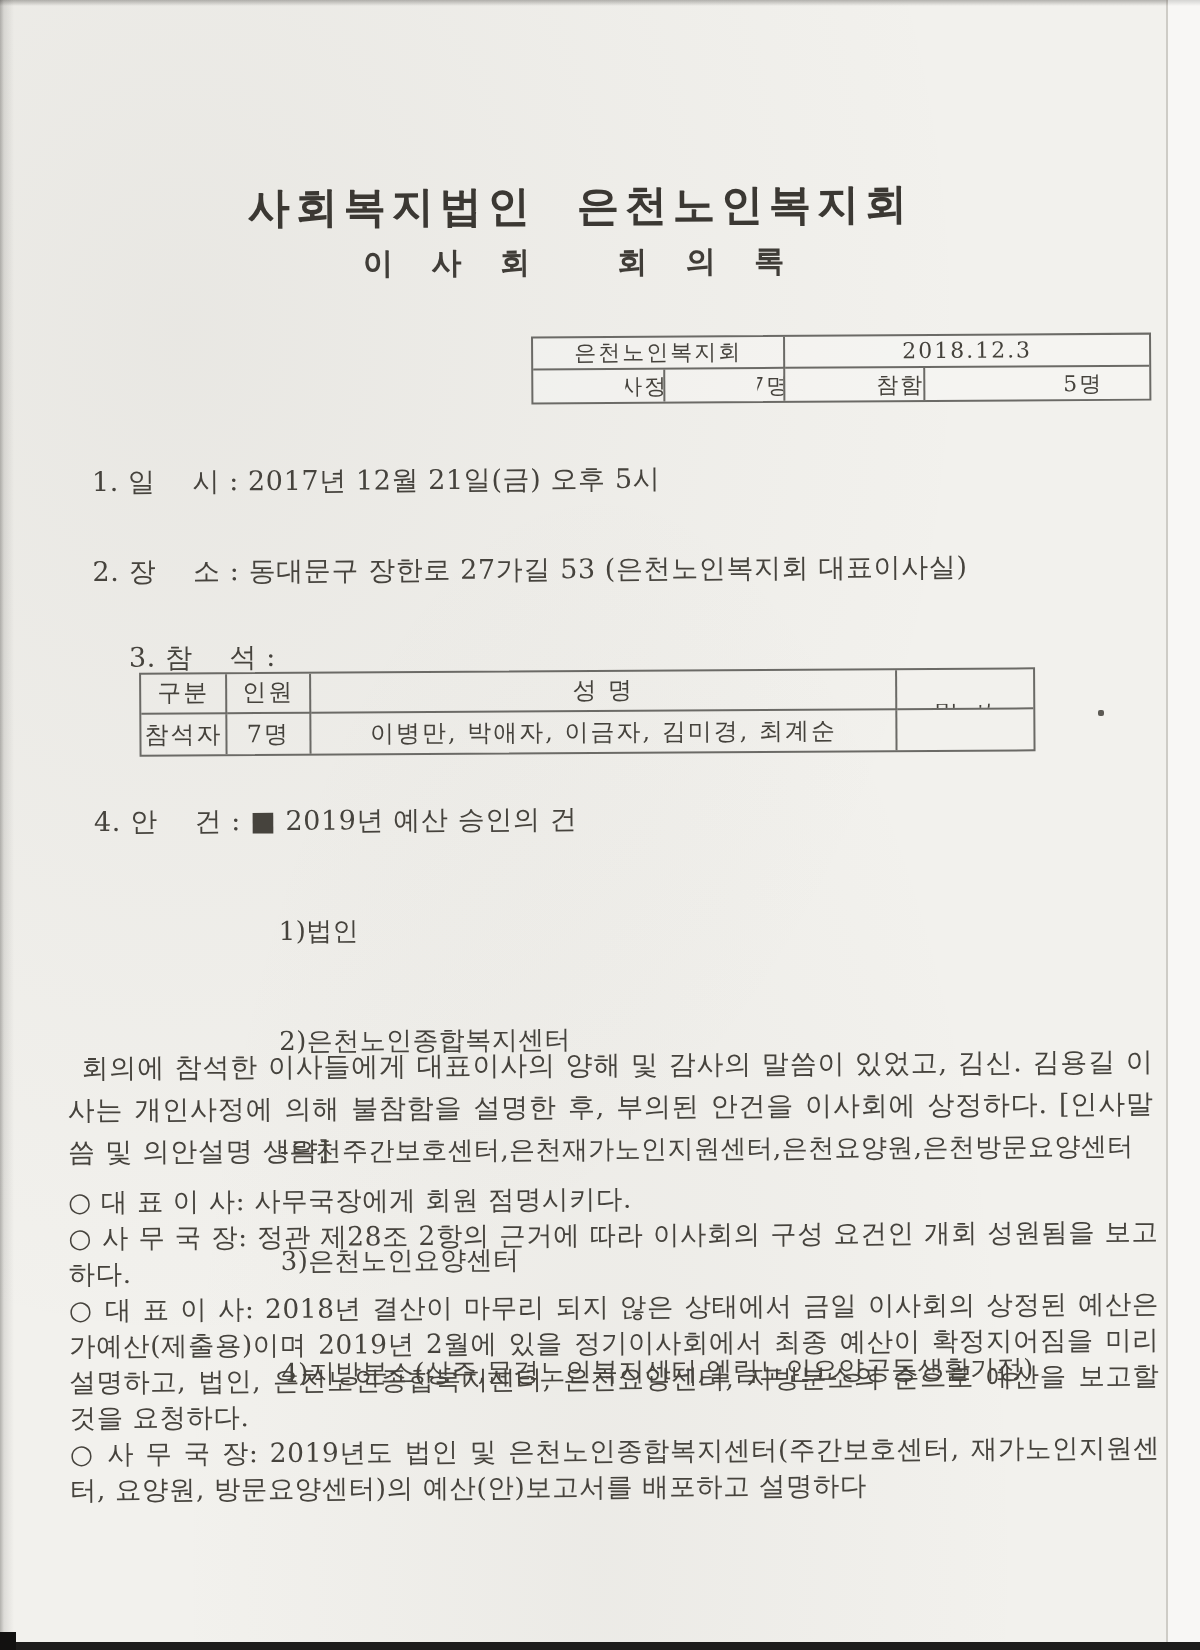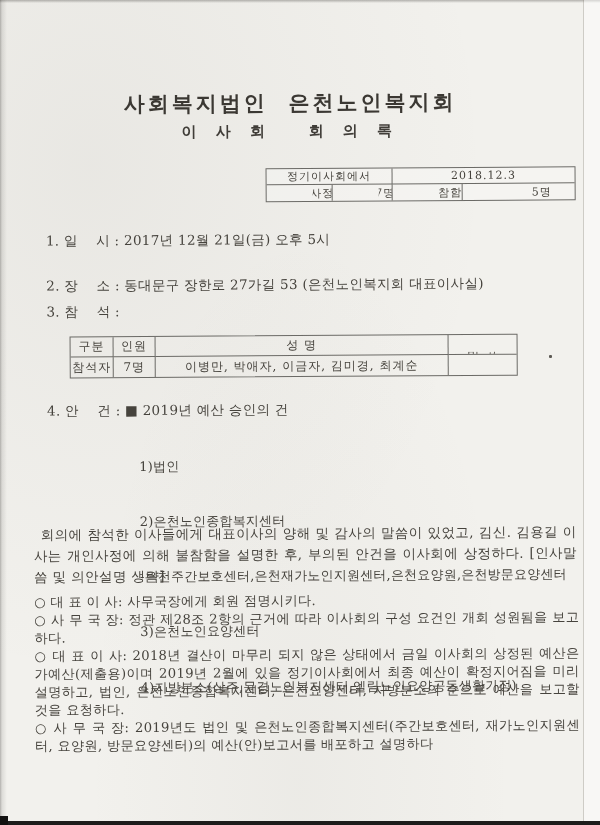--- a/index.html
+++ b/index.html
@@ -79,21 +79,21 @@
   .info-table .cell.last-col { border-right: none; }
   .info-table .cell.last-row { border-bottom: none; margin-left: 46px; }
 
   .body-line {
     position: absolute; left: 47px;
     font-size: 13.5px; letter-spacing: 0.3px;
     white-space: pre; color: #46433d;
   }
   .line-datetime   { top: 231px; }
   .line-location   { top: 276px; }
-  .line-attendance { top: 302px; }
+  .line-attendance { top: 319px; margin-left: 18px; }
   .line-agenda     { top: 401px; }
 
   
   .att-table {
     position: absolute; left: 70px; top: 335px;
     display: grid;
     grid-template-columns: 43px 42px 293px 68px;
     grid-auto-rows: 20px;
     border: 1px solid #6b6a66;
     font-size: 12px;
@@ -133,21 +133,21 @@
 <body>
 
 <div class="scan">
 
   <div class="content">
 
     <div class="doc-title">사회복지법인  은천노인복지회</div>
     <div class="doc-subtitle">이 사 회   회 의 록</div>
 
     <div class="info-table">
-      <div class="cell span2">정기이사회에서</div>
+      <div class="cell span2">은천노인복지회</div>
       <div class="cell span2 last-col">2018.12.3</div>
       <div class="cell last-row">이사정수</div>
       <div class="cell last-row">7명</div>
       <div class="cell last-row">불참함을</div>
       <div class="cell last-row last-col">5명</div>
     </div>
 
     <div class="body-line line-datetime">1. 일    시 : 2017년 12월 21일(금) 오후 5시</div>
     <div class="body-line line-location">2. 장    소 : 동대문구 장한로 27가길 53 (은천노인복지회 대표이사실)</div>
     <div class="body-line line-attendance">3. 참    석 :</div>

